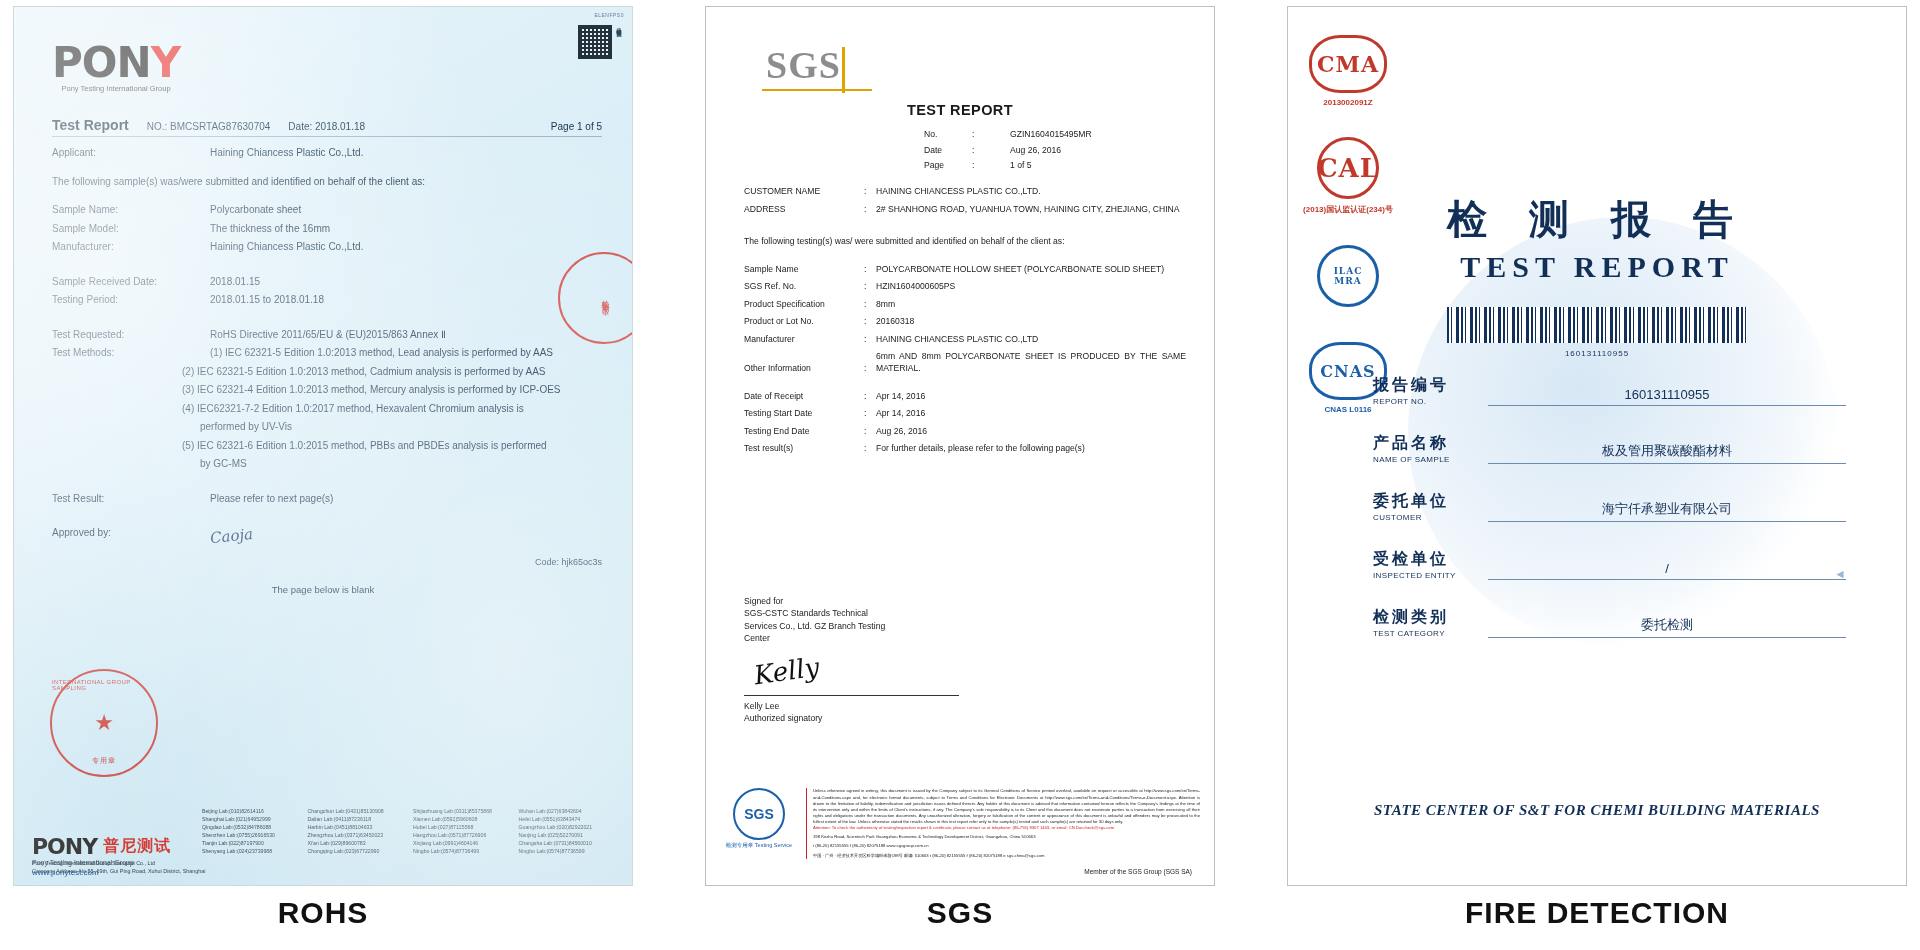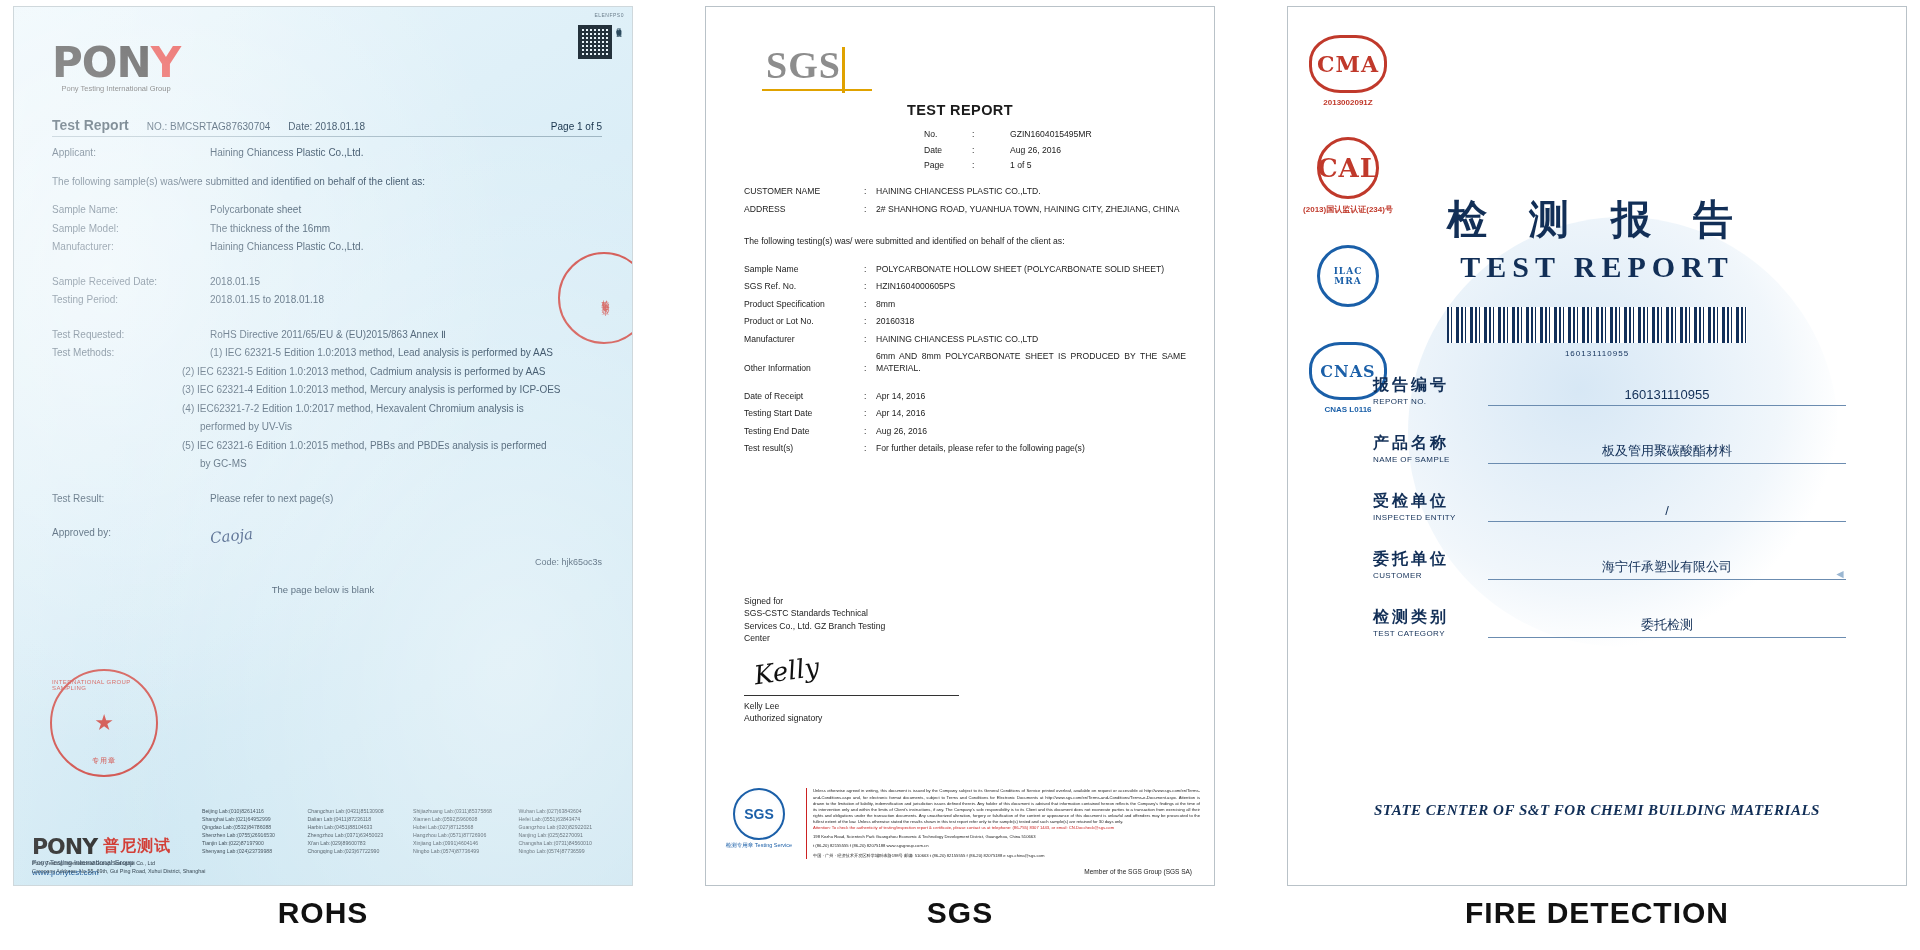--- a/index.html
+++ b/index.html
@@ -617,31 +617,31 @@
         </div>
         <div class="ffield">
           <div class="lbl">
             <div class="cn">产品名称</div>
             <div class="en">NAME OF SAMPLE</div>
           </div>
           <div class="val">板及管用聚碳酸酯材料</div>
         </div>
         <div class="ffield">
           <div class="lbl">
+            <div class="cn">委托单位</div>
+            <div class="en">CUSTOMER</div>
+          </div>
+          <div class="val">海宁仟承塑业有限公司</div>
+        </div>
+        <div class="ffield">
+          <div class="lbl">
             <div class="cn">受检单位</div>
             <div class="en">INSPECTED ENTITY</div>
           </div>
           <div class="val">/</div>
-        </div>
-        <div class="ffield">
-          <div class="lbl">
-            <div class="cn">委托单位</div>
-            <div class="en">CUSTOMER</div>
-          </div>
-          <div class="val">海宁仟承塑业有限公司</div>
         </div>
         <div class="ffield">
           <div class="lbl">
             <div class="cn">检测类别</div>
             <div class="en">TEST CATEGORY</div>
           </div>
           <div class="val">委托检测</div>
         </div>
       </div>
 

